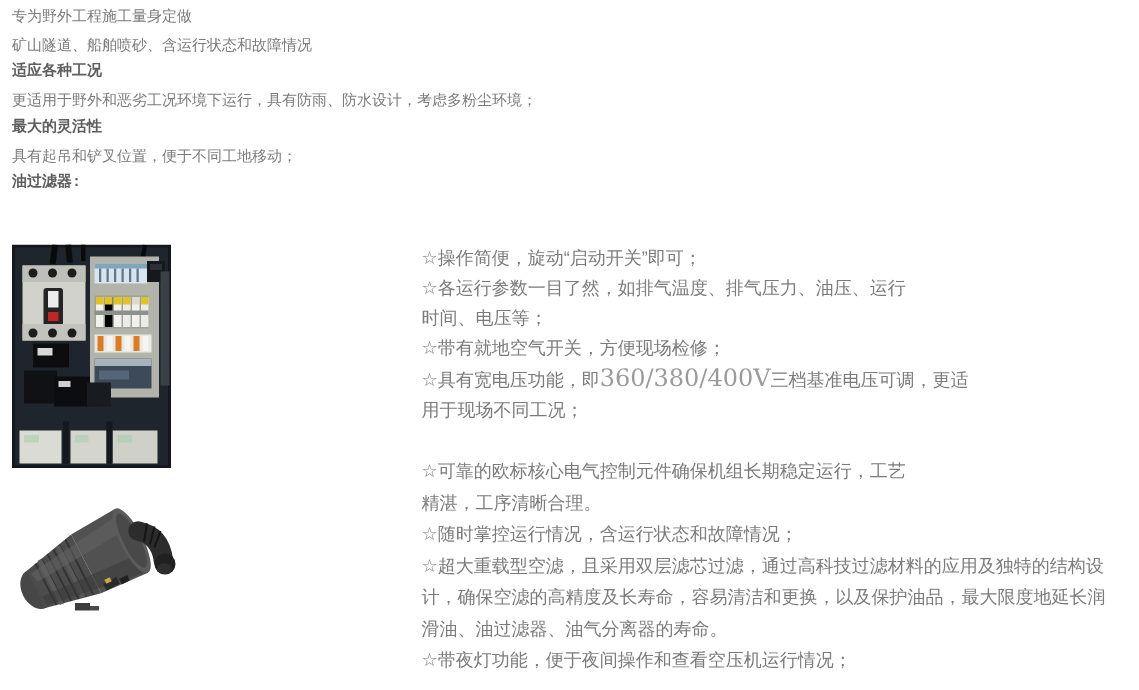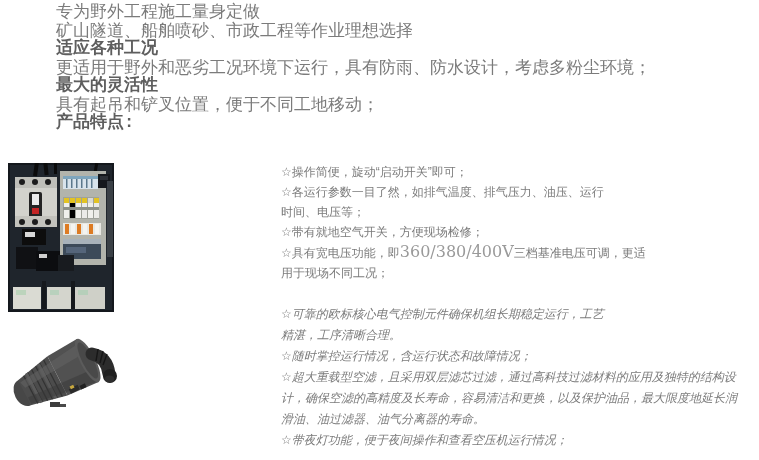--- a/index.html
+++ b/index.html
@@ -4,54 +4,54 @@
 <style>
   html,body{margin:0;padding:0;background:#ffffff;}
   .page{
     position:relative;width:759px;height:460px;background:#ffffff;
     font-family:"Liberation Sans","DejaVu Sans",sans-serif;
     overflow:hidden;
   }
   
   .intro{
     position:absolute;left:8px;top:3px;width:430px;
-    font-size:17px;line-height:18.5px;color:#7b7b7b;
-    letter-spacing:0px;white-space:nowrap;margin-left:48px;
+    font-size:10px;line-height:18.5px;color:#7b7b7b;
+    letter-spacing:0px;white-space:nowrap;
   }
   .intro .heading{font-weight:bold;color:#5e5e5e;font-family:Liberation Mono, monospace;}
   
   .features{
     position:absolute;left:281px;top:162px;width:462px;
     font-size:12px;line-height:20px;color:#7b7b7b;white-space:nowrap;
   }
   .features .spacer{height:21px;}
-  .features .block2 div{line-height:21px;font-style:italic;}
+  .features .block2 div{line-height:21px;}
   .voltage-value{
     color:#9a9a9a;font-family:"DejaVu Serif","Liberation Serif",serif;
     font-size:16px;
   }
   
   .photo{position:absolute;}
   .photo-panel{left:8px;top:163px;width:106px;height:149px;}
   .photo-filter{left:8px;top:336px;width:114px;height:76px;}
   svg{display:block;}
 </style>
 </head>
 <body>
 
 <div class="page">
 
   <div class="intro">
     <div>专为野外工程施工量身定做</div>
-    <div>矿山隧道、船舶喷砂、市政工程等作业理想选择</div>
+    <div>矿山隧道、船舶喷砂、含运行状态和故障情况</div>
     <div class="heading">适应各种工况</div>
     <div>更适用于野外和恶劣工况环境下运行，具有防雨、防水设计，考虑多粉尘环境；</div>
     <div class="heading">最大的灵活性</div>
     <div>具有起吊和铲叉位置，便于不同工地移动；</div>
-    <div class="heading">产品特点:</div>
+    <div class="heading">油过滤器:</div>
   </div>
 
   <div class="photo photo-panel">
     <svg width="106" height="149" viewBox="0 0 106 149">
       <rect x="0" y="0" width="106" height="149" fill="#14181d"></rect>
       <rect x="2" y="2" width="102" height="145" fill="#1f252c"></rect>
 
       <rect x="26" y="0" width="4" height="13" fill="#0a0a0a" transform="rotate(8 28 6)"></rect>
       <rect x="36" y="0" width="4" height="12" fill="#0c0c0c" transform="rotate(-6 38 6)"></rect>
       <rect x="46" y="0" width="3" height="11" fill="#0a0a0a"></rect>

